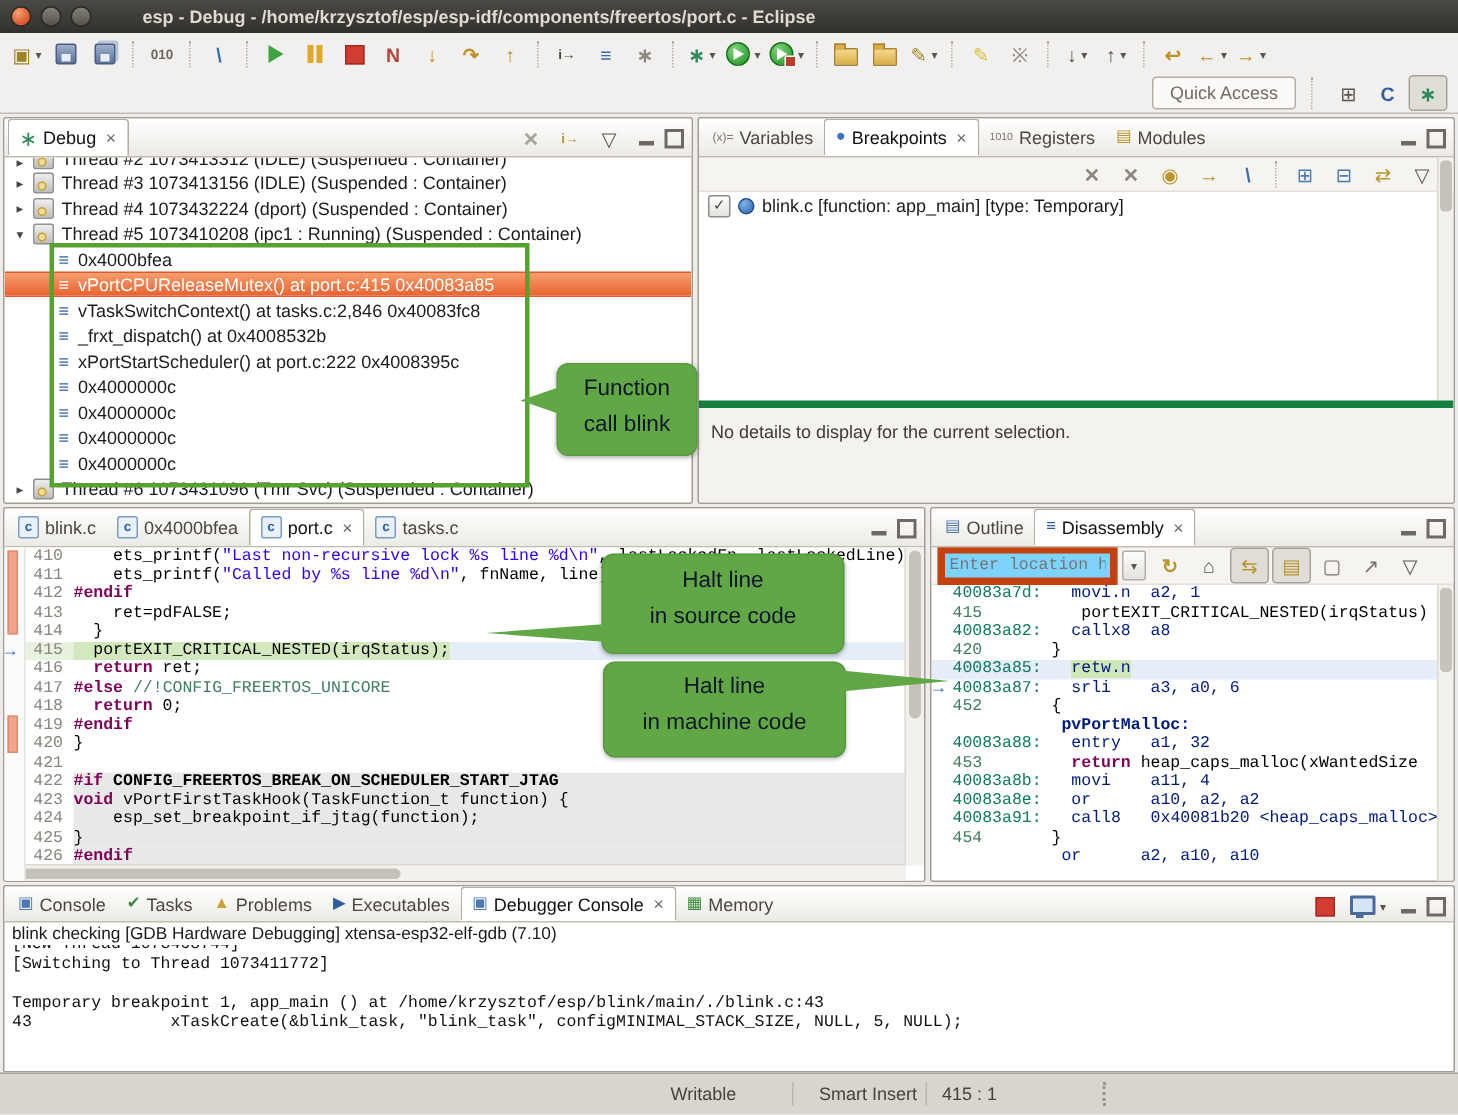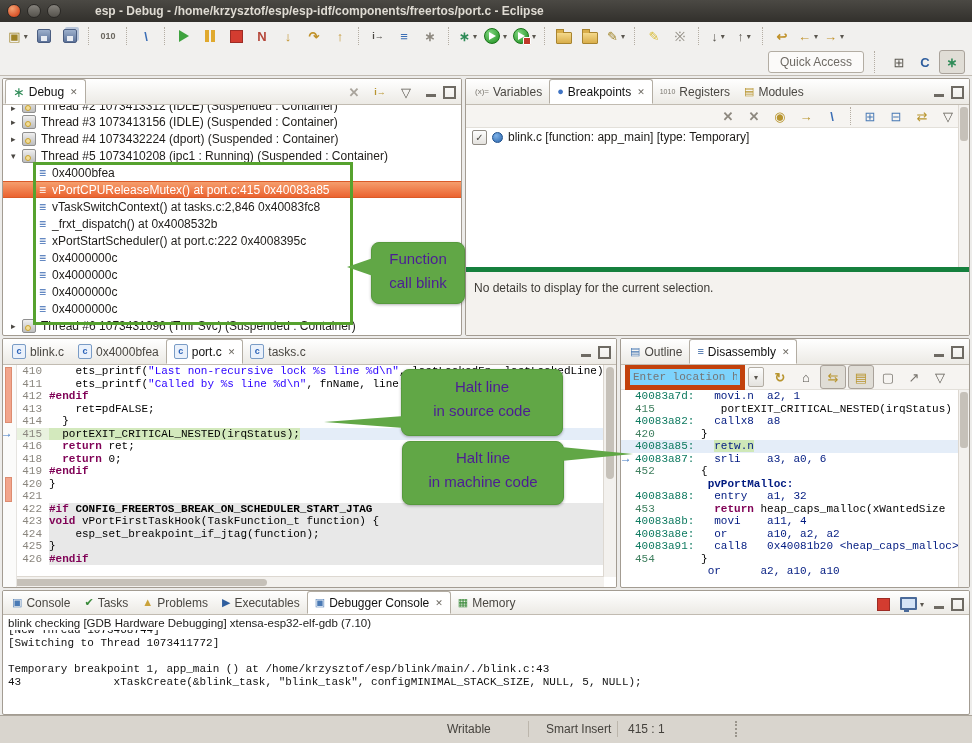--- a/index.html
+++ b/index.html
@@ -128,21 +128,21 @@
   .cline{height:13px;white-space:pre;}
   .cline.clip{height:7px;overflow:hidden;display:flex;align-items:flex-end;}
 
   
   .statusbar{position:absolute;left:0;top:715px;width:100%;height:28px;background:#d9d5ce;border-top:1px solid #aaa49a;box-sizing:border-box;}
   .sb-cell{position:absolute;top:6px;font-size:12px;color:#45423d;white-space:nowrap;}
   .sb-sep{position:absolute;top:5px;width:1px;height:16px;background:#bcb6ac;}
   .sb-grip{position:absolute;top:5px;height:16px;border-left:2px dotted #9a958c;}
 
   
-  .callout{position:absolute;background:#61a746;border:1px solid #569a3c;border-radius:8px;color:#4c1d95;text-align:center;font-size:15px;z-index:50;box-shadow:0 1px 3px rgba(0,0,0,.3);}
+  .callout{position:absolute;background:#61a746;border:1px solid #569a3c;border-radius:8px;color:#0f172a;text-align:center;font-size:15px;z-index:50;box-shadow:0 1px 3px rgba(0,0,0,.3);}
   .callout .l{display:block;line-height:24px;}
   .co-tail{position:absolute;width:0;height:0;border-style:solid;}
 </style>
 </head>
 <body>
 
 <div class="app">
 
   <div class="titlebar">
     <div class="winbtns">
@@ -466,20 +466,21 @@
         <span class="ip-arrow">→</span>
       </div>
       <div class="elines" id="editor-lines">
           <div class="eline"><span class="eln">410</span><span class="ecode"><span class="p">    ets_printf(</span><span class="s">"Last non-recursive lock %s line %d\n"</span><span class="p">, lastLockedFn, lastLockedLine);</span></span></div>
           <div class="eline"><span class="eln">411</span><span class="ecode"><span class="p">    ets_printf(</span><span class="s">"Called by %s line %d\n"</span><span class="p">, fnName, line);</span></span></div>
           <div class="eline"><span class="eln">412</span><span class="ecode"><span class="k">#endif</span></span></div>
           <div class="eline"><span class="eln">413</span><span class="ecode"><span class="p">    ret=pdFALSE;</span></span></div>
           <div class="eline"><span class="eln">414</span><span class="ecode"><span class="p">  }</span></span></div>
           <div class="eline halt"><span class="eln">415</span><span class="ecode"><span class="hl-green"><span class="p">  portEXIT_CRITICAL_NESTED(irqStatus);</span></span></span></div>
           <div class="eline"><span class="eln">416</span><span class="ecode"><span class="p">  </span><span class="k">return</span><span class="p"> ret;</span></span></div>
+          <div class="eline"><span class="eln">417</span><span class="ecode"><span class="k">#else</span><span class="p"> </span><span class="cm">//!CONFIG_FREERTOS_UNICORE</span></span></div>
           <div class="eline"><span class="eln">418</span><span class="ecode"><span class="p">  </span><span class="k">return</span><span class="p"> 0;</span></span></div>
           <div class="eline"><span class="eln">419</span><span class="ecode"><span class="k">#endif</span></span></div>
           <div class="eline"><span class="eln">420</span><span class="ecode"><span class="p">}</span></span></div>
           <div class="eline"><span class="eln">421</span><span class="ecode"></span></div>
           <div class="eline gray"><span class="eln">422</span><span class="ecode"><span class="k">#if</span><span class="pb"> CONFIG_FREERTOS_BREAK_ON_SCHEDULER_START_JTAG</span></span></div>
           <div class="eline gray"><span class="eln">423</span><span class="ecode"><span class="k">void</span><span class="p"> vPortFirstTaskHook(TaskFunction_t function) {</span></span></div>
           <div class="eline gray"><span class="eln">424</span><span class="ecode"><span class="p">    esp_set_breakpoint_if_jtag(function);</span></span></div>
           <div class="eline gray"><span class="eln">425</span><span class="ecode"><span class="p">}</span></span></div>
           <div class="eline gray"><span class="eln">426</span><span class="ecode"><span class="k">#endif</span></span></div>
         </div>

